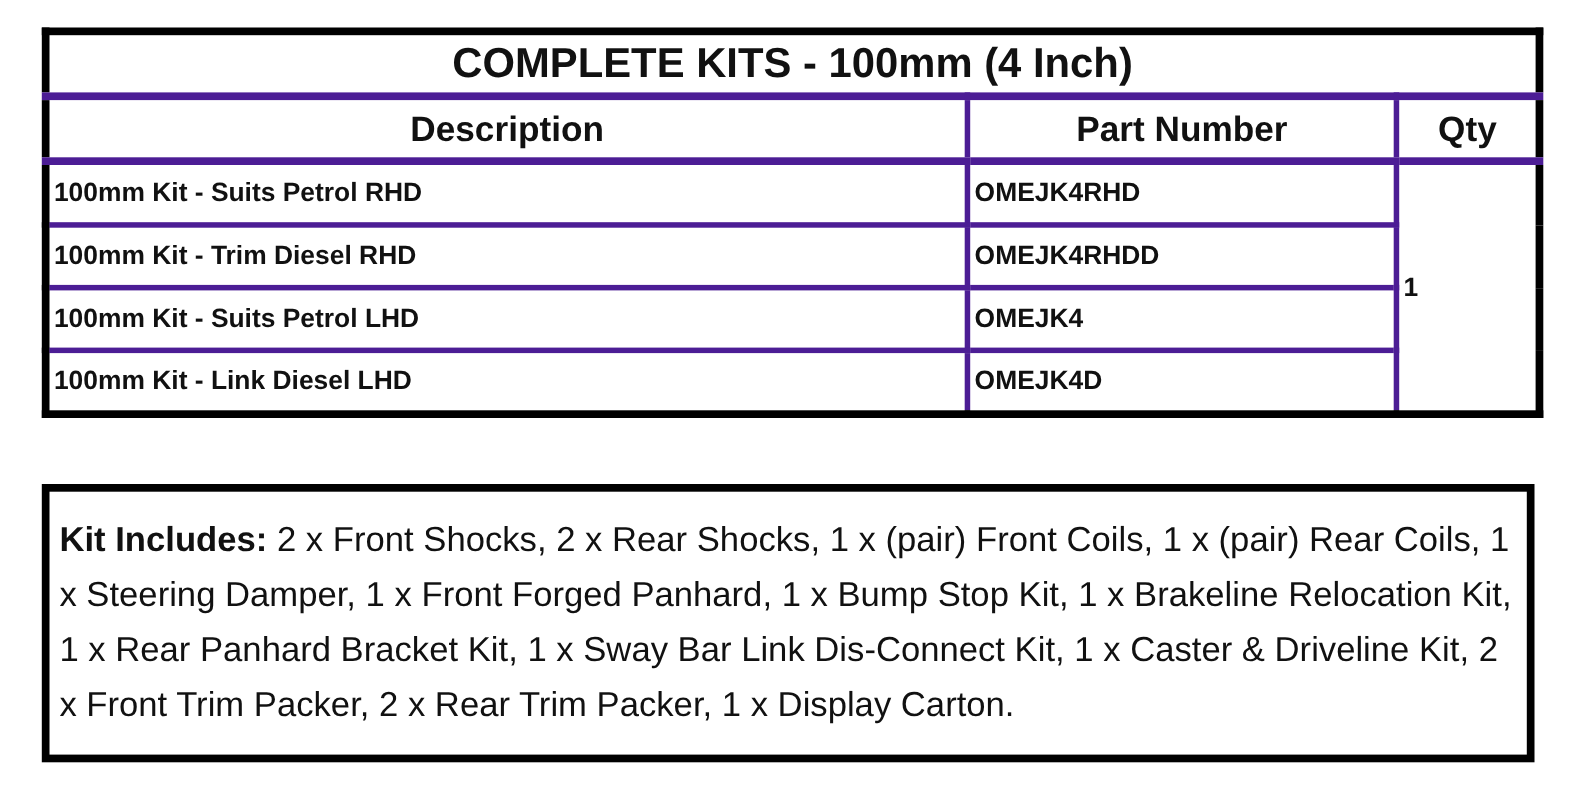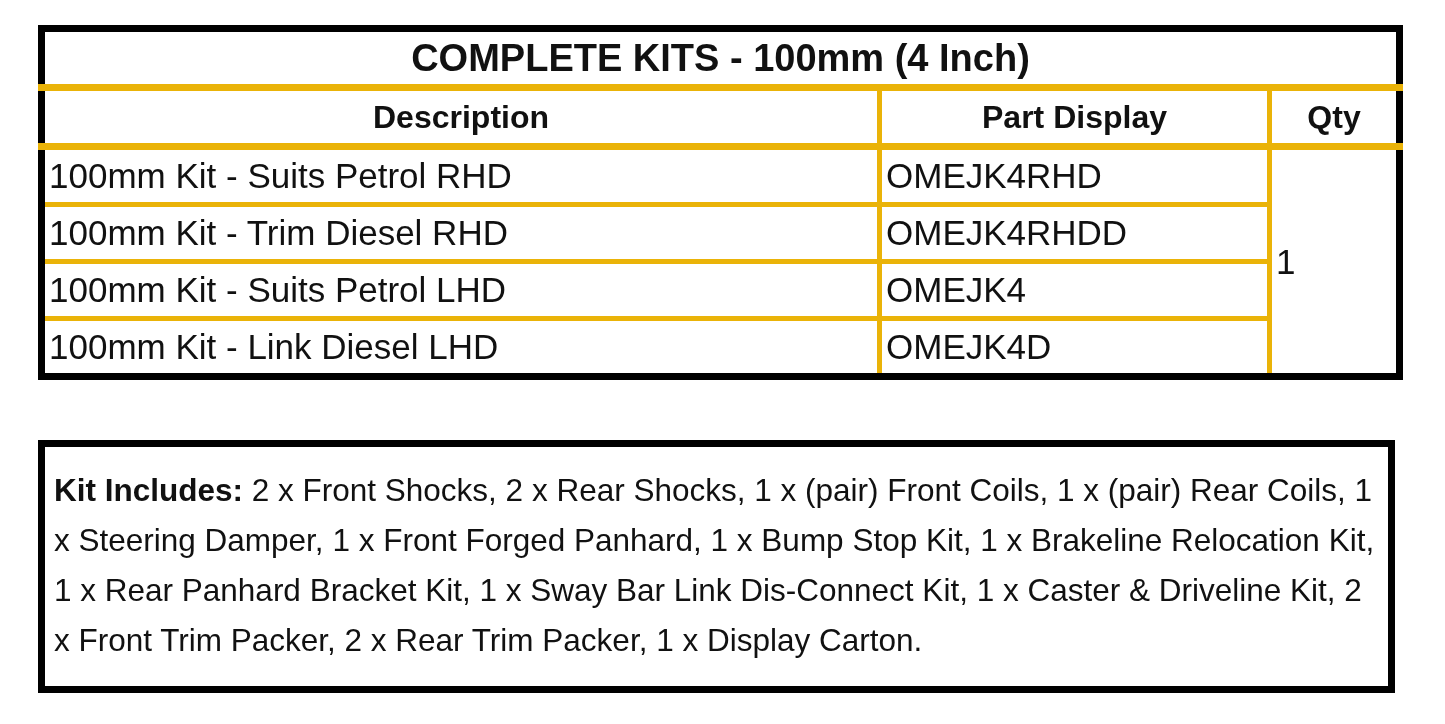--- a/index.html
+++ b/index.html
@@ -23,43 +23,43 @@
     width: 1358px;
     border-collapse: collapse;
     table-layout: fixed;
     border: 7px solid #000000;
   }
   table.kits-table col.col-desc { width: 838px; }
   table.kits-table col.col-part { width: 390px; }
   table.kits-table col.col-qty  { width: 130px; }
   table.kits-table th,
   table.kits-table td {
-    border: 5px solid #eab308;
+    border: 5px solid #4c1d95;
     vertical-align: middle;
     padding: 0 4px;
     background: #ffffff;
     overflow: hidden;
     white-space: nowrap;
   }
   tr.title-row th {
     height: 52px;
     font-size: 38px;
     font-weight: bold;
     border-bottom-width: 7px;
   }
   tr.header-row th {
     height: 52px;
     font-size: 32px;
     font-weight: bold;
     border-bottom-width: 7px;
   }
   tr.data-row td {
     height: 52px;
-    font-size: 35px;
-    font-weight: normal;
+    font-size: 24px;
+    font-weight: bold;
   }
   td.qty-cell {
     font-size: 40px;
     font-weight: bold;
   }
   .kit-includes-box {
     position: absolute;
     left: 38px;
     top: 440px;
     width: 1357px;
@@ -87,21 +87,21 @@
       <col class="col-desc">
       <col class="col-part">
       <col class="col-qty">
     </colgroup>
     <tbody>
       <tr class="title-row">
         <th colspan="3">COMPLETE KITS - 100mm (4 Inch)</th>
       </tr>
       <tr class="header-row">
         <th>Description</th>
-        <th>Part Display</th>
+        <th>Part Number</th>
         <th>Qty</th>
       </tr>
       <tr class="data-row">
         <td>100mm Kit - Suits Petrol RHD</td>
         <td>OMEJK4RHD</td>
         <td class="qty-cell" rowspan="4">1</td>
       </tr>
       <tr class="data-row">
         <td>100mm Kit - Trim Diesel RHD</td>
         <td>OMEJK4RHDD</td>

